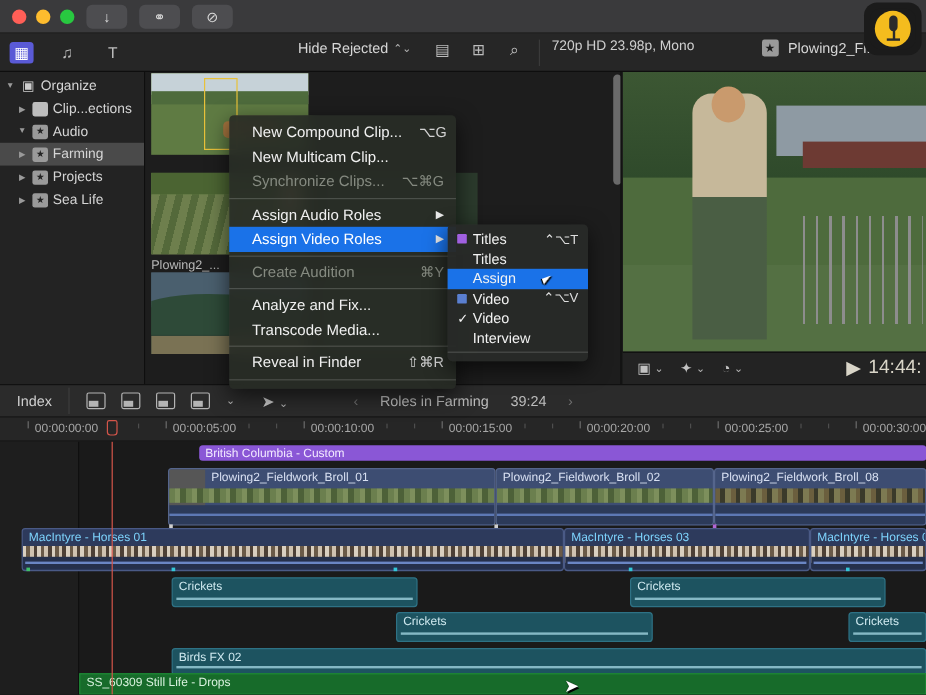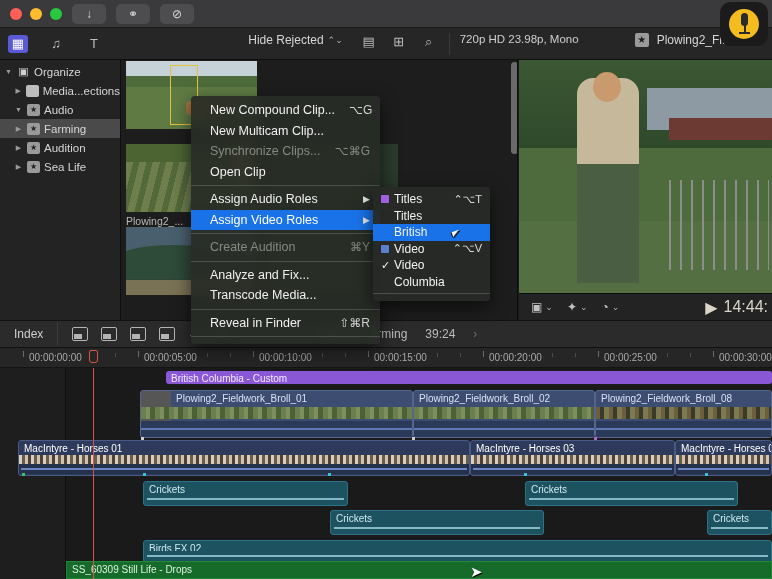--- a/index.html
+++ b/index.html
@@ -152,21 +152,21 @@
 
   .c-title{background:#8a57d6;color:#f2e9ff;}
   .c-video{background:#3d4d72;border:1px solid #55658c;}
   .c-video .strip{position:absolute;left:0;right:0;top:16px;height:12px;
         background:repeating-linear-gradient(90deg,#6b7f4e 0 5px,#7d8f5c 5px 9px,#4d6138 9px 14px);}
   .c-video .wave{position:absolute;left:0;right:0;bottom:0;height:16px;background:#2c3a59;}
   .c-video .wave::after{content:"";position:absolute;left:0;right:0;top:7px;height:2px;background:#5d78b4;}
   .c-fade{position:absolute;left:0;top:0;width:30px;height:100%;background:#565656;
           display:flex;align-items:center;justify-content:center;color:#d8d8d8;font-size:10px;}
 
-  .c-audio-main{background:#2d3a5c;border:1px solid #4a5a86;color:#ffffff;}
+  .c-audio-main{background:#2d3a5c;border:1px solid #4a5a86;color:#7dd3fc;}
   .c-audio-main .horses{position:absolute;left:0;right:0;top:14px;height:14px;
         background:repeating-linear-gradient(90deg,#d9cfc0 0 3px,#6a5a48 3px 6px,#cfc2b0 6px 9px,#4d4036 9px 12px);}
   .c-audio-main .wv{position:absolute;left:0;right:0;bottom:1px;height:10px;background:#25304b;}
   .c-audio-main .wv::after{content:"";position:absolute;left:2px;right:2px;top:4px;height:2px;background:#6a86c4;}
 
   .c-teal{background:#1d5360;border:1px solid #2e7285;color:#cfe9ef;}
   .c-teal .wv{position:absolute;left:3px;right:3px;bottom:3px;height:8px;
         background:linear-gradient(#1d5360,#1d5360);}
   .c-teal .wv::after{content:"";position:absolute;left:0;right:0;top:4px;height:1.5px;background:#9fd2dd;opacity:.8;}
 
@@ -241,36 +241,36 @@
 
   <div class="sidebar">
     <div class="side-row">
       <span class="disc">▼</span>
       <span class="sidebar-icon ic-grid">▣</span>
       <span>Organize</span>
     </div>
     <div class="side-row" style="padding-left:14px;">
       <span class="disc">▶</span>
       <span class="sidebar-icon ic-folder"></span>
-      <span>Media...ections</span>
+      <span>Clip...ections</span>
     </div>
     <div class="side-row" style="padding-left:14px;">
       <span class="disc">▼</span>
       <span class="sidebar-icon ic-star">★</span>
       <span>Audio</span>
     </div>
     <div class="side-row sel" style="padding-left:14px;">
       <span class="disc">▶</span>
       <span class="sidebar-icon ic-star">★</span>
       <span>Farming</span>
     </div>
     <div class="side-row" style="padding-left:14px;">
       <span class="disc">▶</span>
       <span class="sidebar-icon ic-star">★</span>
-      <span>Audition</span>
+      <span>Projects</span>
     </div>
     <div class="side-row" style="padding-left:14px;">
       <span class="disc">▶</span>
       <span class="sidebar-icon ic-star">★</span>
       <span>Sea Life</span>
     </div>
   </div>
 
   <div class="browser">
 
@@ -352,23 +352,20 @@
       <span>New Compound Clip...</span>
       <span class="ctx-key">⌥G</span>
     </div>
     <div class="ctx-item">
       <span>New Multicam Clip...</span>
     </div>
     <div class="ctx-item dis">
       <span>Synchronize Clips...</span>
       <span class="ctx-key">⌥⌘G</span>
     </div>
-    <div class="ctx-item">
-      <span>Open Clip</span>
-    </div>
     <div class="ctx-sep"></div>
     <div class="ctx-item">
       <span>Assign Audio Roles</span>
       <span class="ctx-arrow">▶</span>
     </div>
     <div class="ctx-item hl">
       <span>Assign Video Roles</span>
       <span class="ctx-arrow">▶</span>
     </div>
     <div class="ctx-sep"></div>
@@ -396,34 +393,34 @@
       <span class="sw purple"></span>
       <span>Titles</span>
       <span class="sub-key">⌃⌥T</span>
     </div>
     <div class="sub-item">
       <span class="sub-ind"></span>
       <span>Titles</span>
     </div>
     <div class="sub-item hl">
       <span class="sub-ind"></span>
-      <span>British</span>
+      <span>Assign</span>
     </div>
     <div class="sub-item">
       <span class="sw blue"></span>
       <span>Video</span>
       <span class="sub-key">⌃⌥V</span>
     </div>
     <div class="sub-item">
       <span class="sub-ind">✓</span>
       <span>Video</span>
     </div>
     <div class="sub-item">
       <span class="sub-ind"></span>
-      <span>Columbia</span>
+      <span>Interview</span>
     </div>
     <div class="ctx-sep"></div>
   </div>
 
   <div class="cursor" style="left:452px;top:230px;"></div>
 
   <div class="tl-toolbar">
     <div class="index-btn">Index</div>
     <div class="tlsep"></div>
     <div class="tl-btns">

